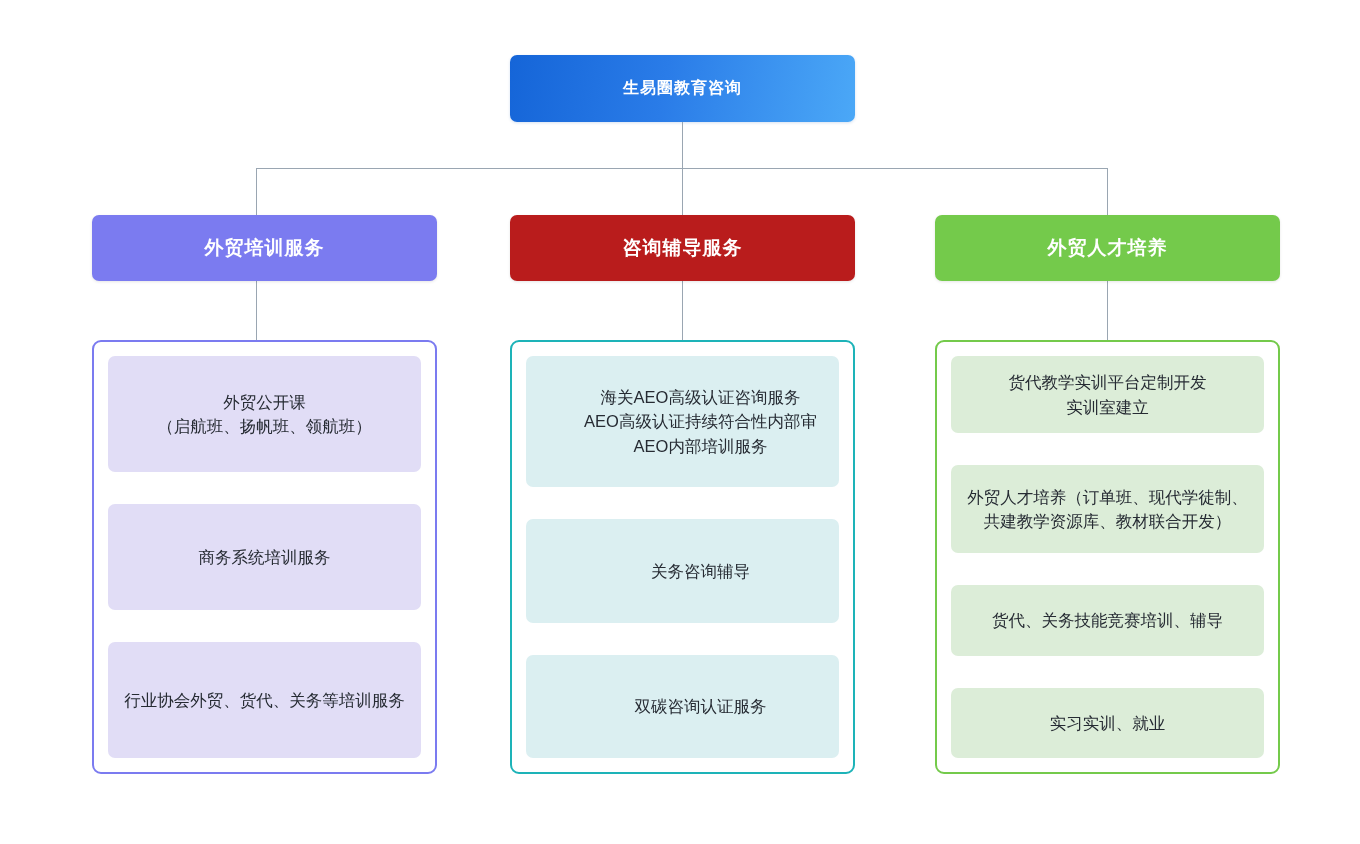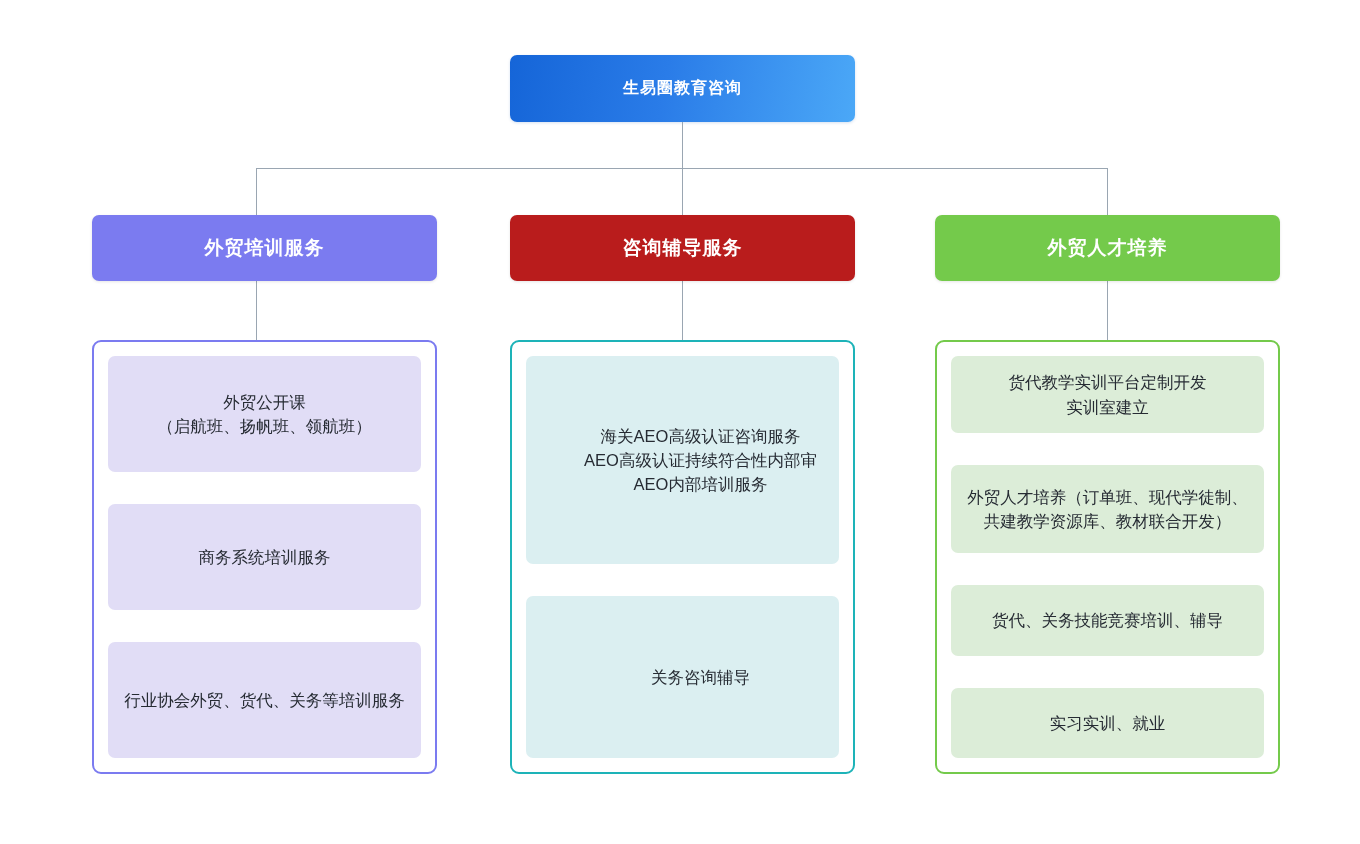--- a/index.html
+++ b/index.html
@@ -165,20 +165,23 @@
     </div>
     <div class="col-body">
       <div class="card lines-3">
         <span class="card-text">海关AEO高级认证咨询服务
 AEO高级认证持续符合性内部审
 AEO内部培训服务</span>
       </div>
       <div class="card lines-1">
         <span class="card-text">关务咨询辅导</span>
       </div>
+      <div class="card lines-1">
+        <span class="card-text">双碳咨询认证服务</span>
+      </div>
     </div>
   </div>
 
   <div class="column col-2 theme-green">
     <div class="col-header">
       <span class="col-header-label">外贸人才培养</span>
     </div>
     <div class="col-body">
       <div class="card lines-2">
         <span class="card-text">货代教学实训平台定制开发

